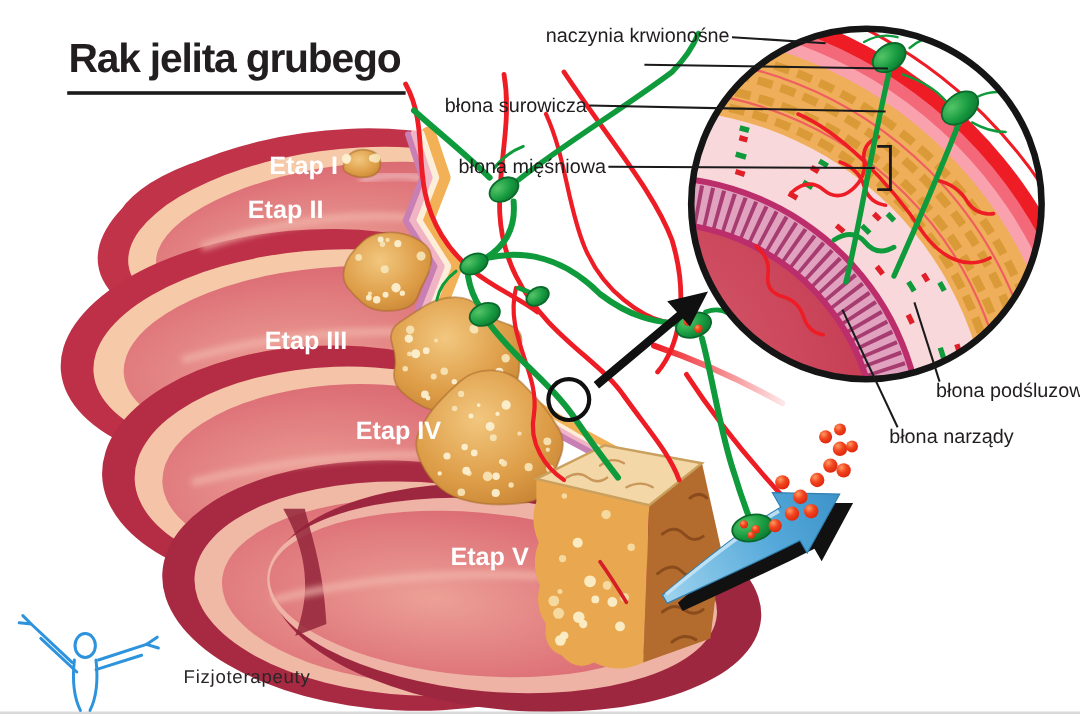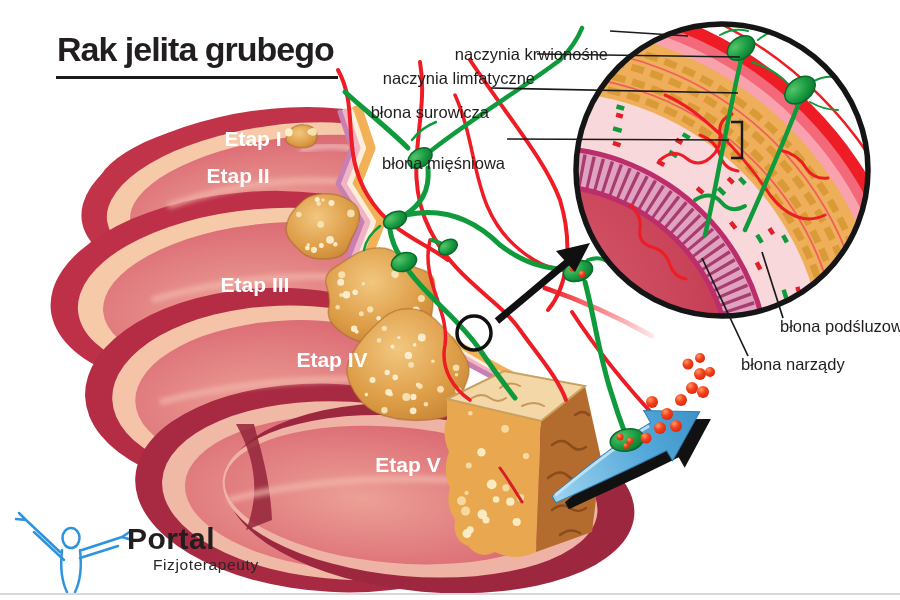--- a/index.html
+++ b/index.html
@@ -1,20 +1,20 @@
 <!DOCTYPE html>
 <html><head>
 <meta charset="utf-8">
 <style>
   html,body{margin:0;padding:0;background:#fff;}
   .canvas{position:relative;width:900px;height:600px;background:#fff;overflow:hidden;
           font-family:"Liberation Sans",sans-serif;}
   .art{position:absolute;left:0;top:0;}
   .lbl{position:absolute;color:#211d1e;font-size:16.5px;white-space:nowrap;line-height:1;}
-  .lbl.r{text-align:right;margin-top:24px;}
+  .lbl.r{text-align:right;}
   .title{position:absolute;left:56px;top:30px;font-size:34px;font-weight:bold;
          letter-spacing:-1px;color:#221e1f;border-bottom:3px solid #1b1b1b;
          padding:0 4px 7px 1px;}
   .stage{position:absolute;color:#fff;font-size:21px;font-weight:bold;
          transform:translate(-50%,-50%);white-space:nowrap;}
   .caption{position:absolute;left:606px;top:456px;width:248px;text-align:center;
            font-size:19.5px;color:#272324;line-height:1.5;}
   .logo-name{position:absolute;left:127px;top:522px;font-size:30px;font-weight:bold;
              color:#221e1f;letter-spacing:.5px;}
   .logo-sub{position:absolute;left:129px;top:556px;font-size:15.5px;color:#2a2627;
@@ -386,26 +386,24 @@
 
 <div class="title">Rak jelita grubego</div>
 
 <div class="stage" style="left:253px;top:139px">Etap I</div>
 <div class="stage" style="left:238px;top:176px">Etap II</div>
 <div class="stage" style="left:255px;top:285px">Etap III</div>
 <div class="stage" style="left:332px;top:360px">Etap IV</div>
 <div class="stage" style="left:408px;top:465px">Etap V</div>
 
 <div class="lbl r" style="right:292px;top:22px">naczynia krwionośne</div>
-<div class="lbl r" style="right:365px;top:46px">naczynia limfatyczne</div>
 <div class="lbl r" style="right:411px;top:80px">błona surowicza</div>
 <div class="lbl r" style="right:395px;top:131px">błona mięśniowa</div>
 <div class="lbl" style="left:780px;top:318px">błona podśluzowa</div>
 <div class="lbl" style="left:741px;top:356px">błona narządy</div>
 
 <div class="caption">
   <br>
 </div>
 
-<div class="logo-name">Portal</div>
 <div class="logo-sub">Fizjoterapeuty</div>
 
 </div>
 
 </body></html>

